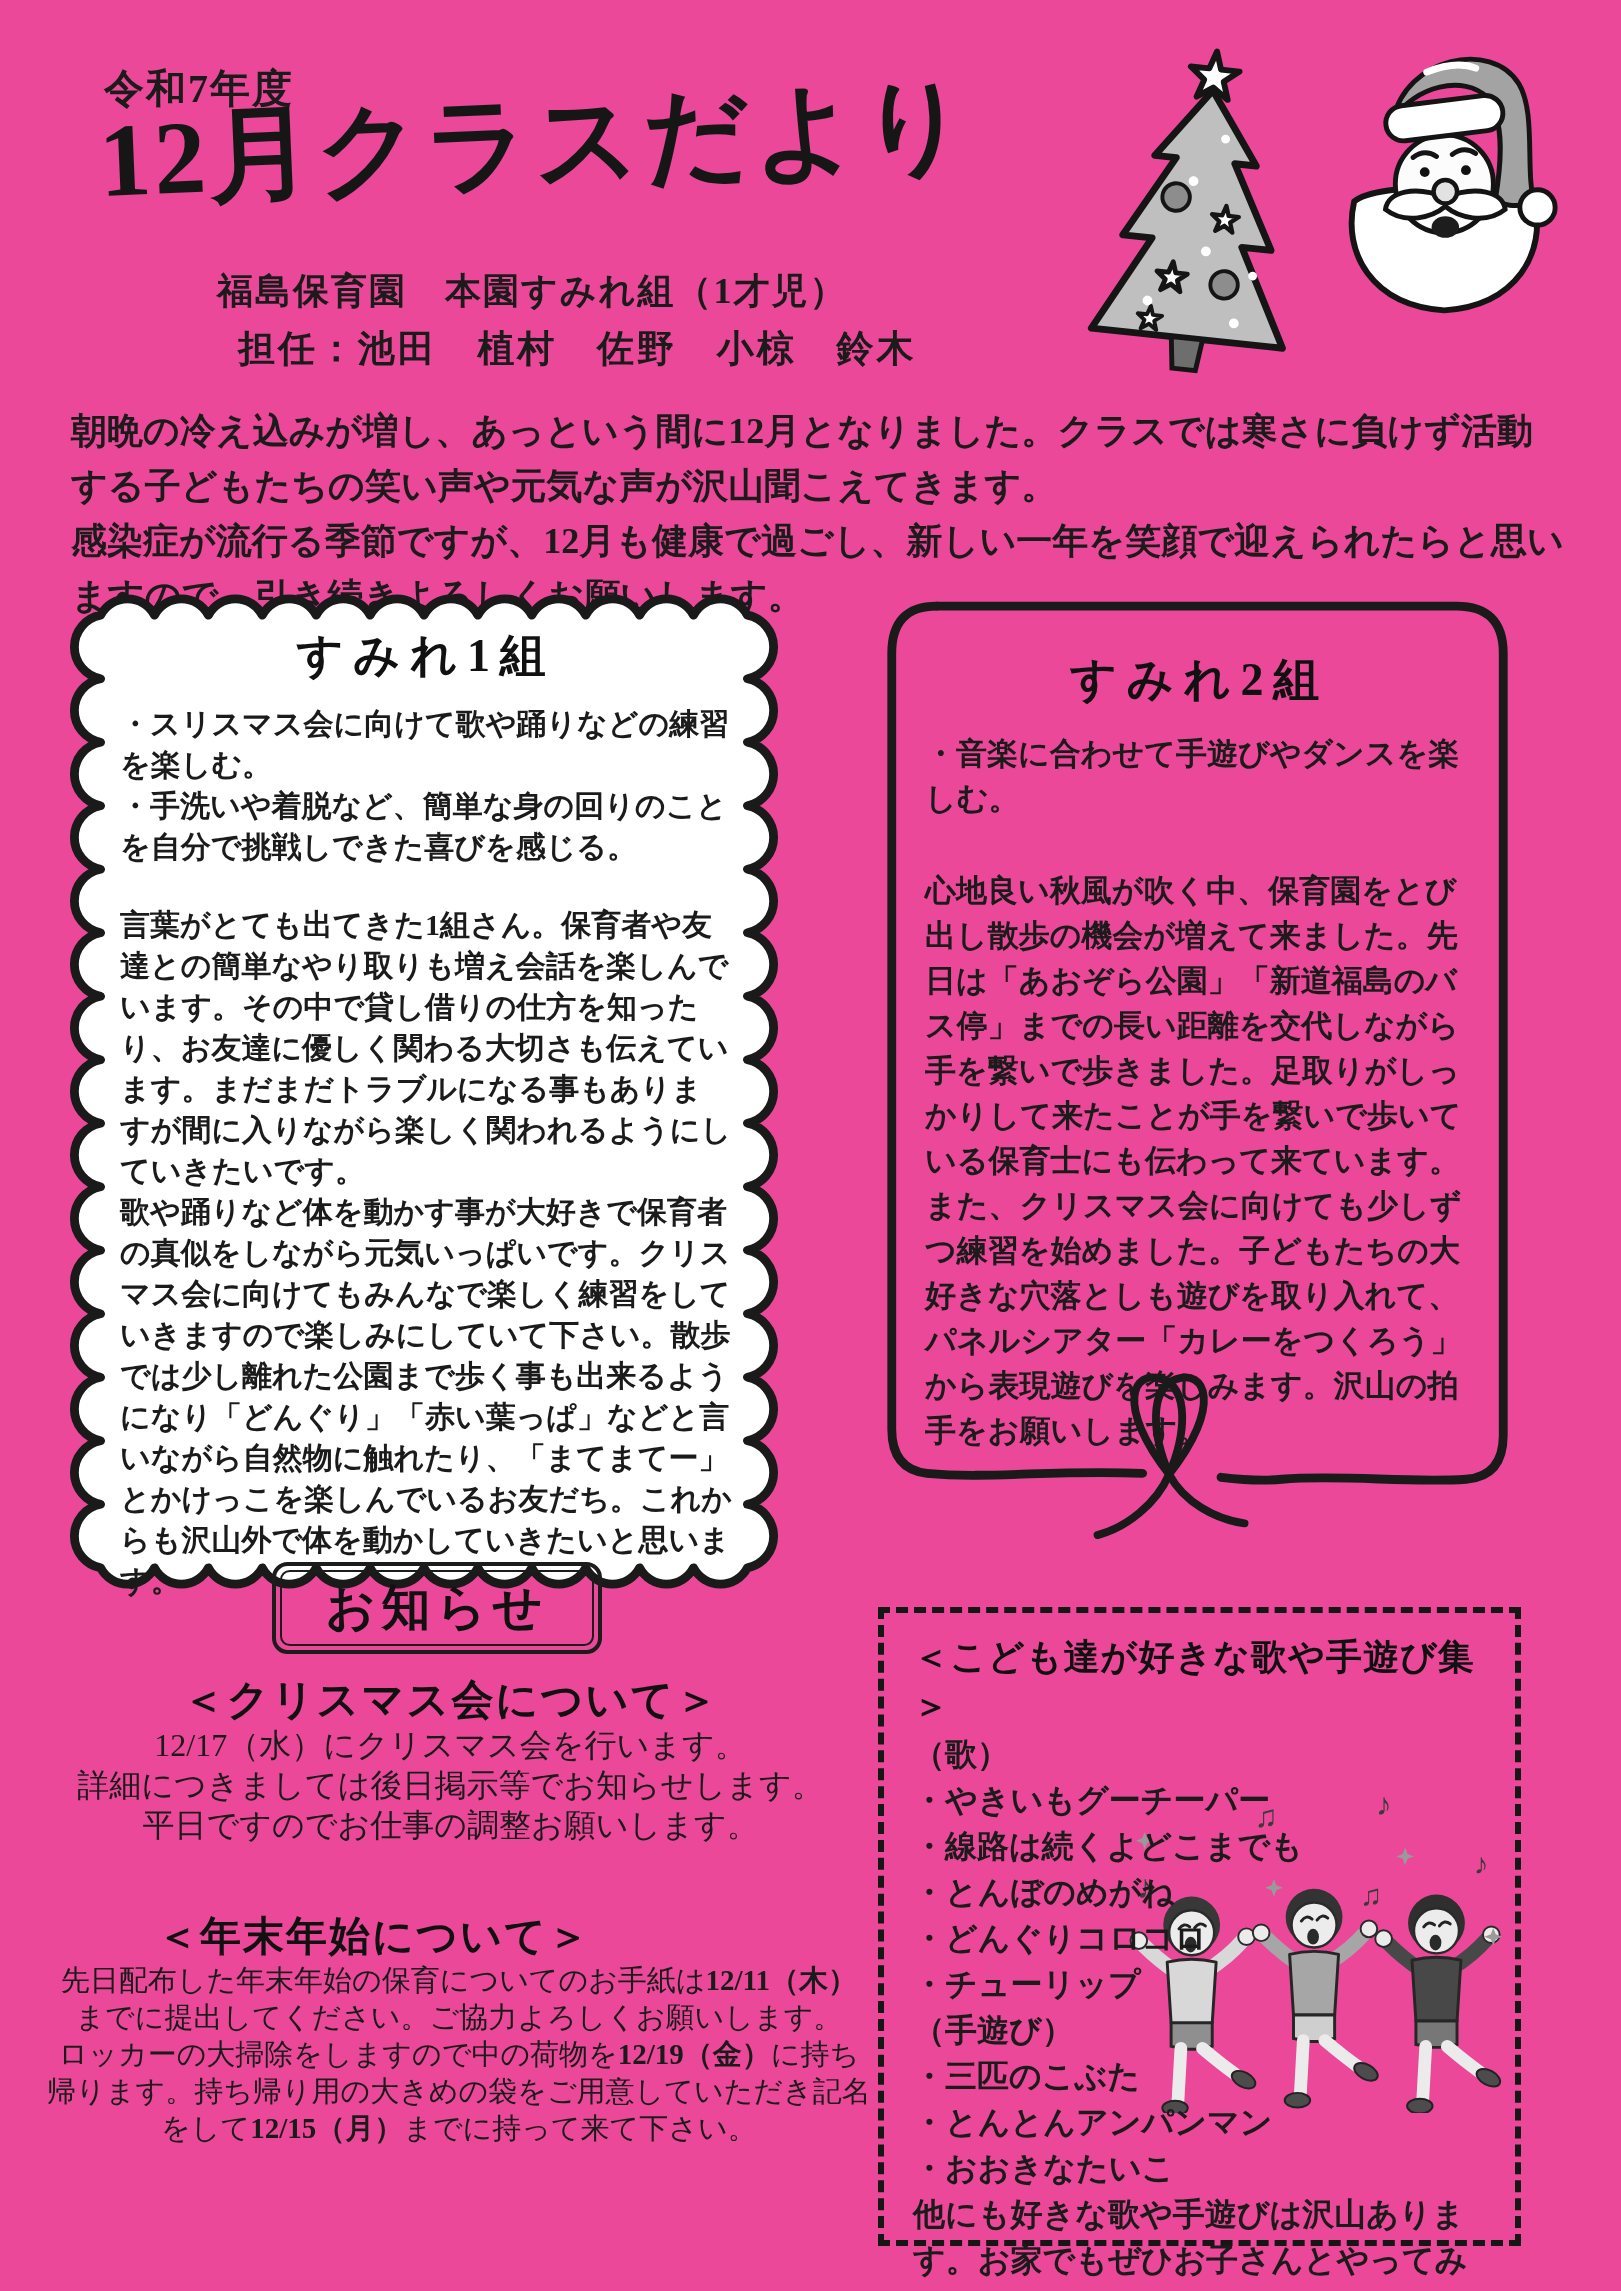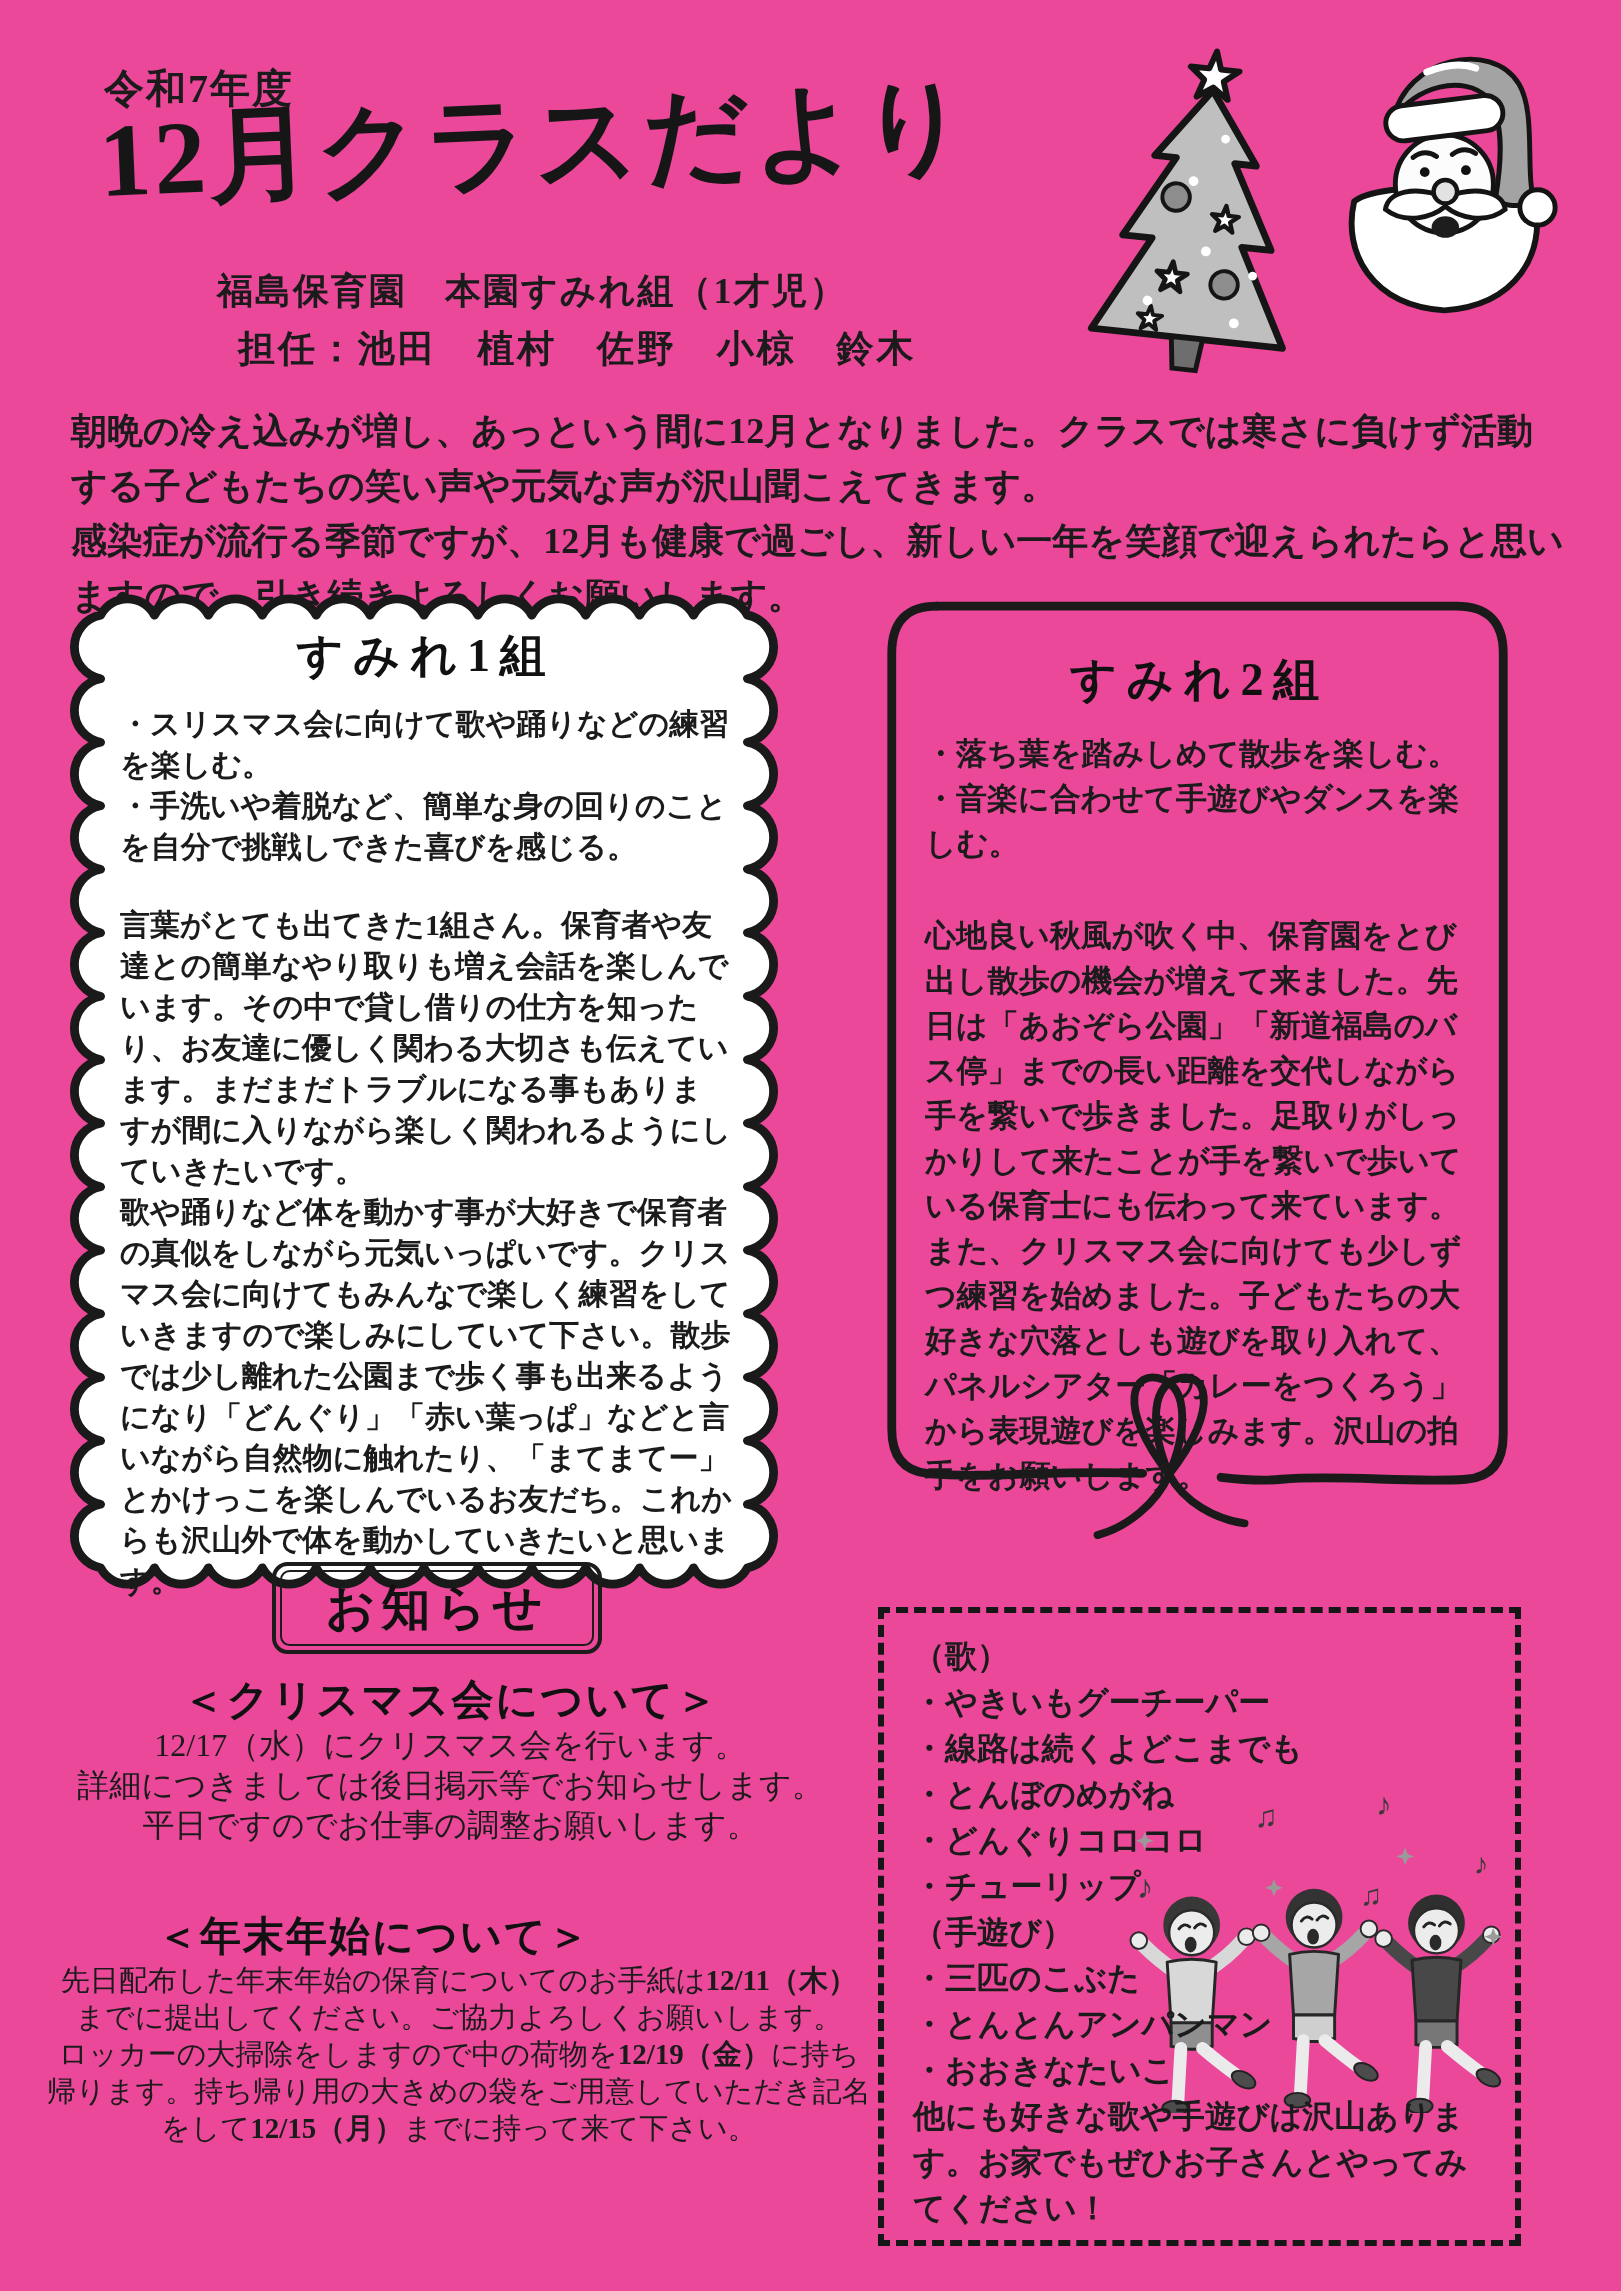--- a/index.html
+++ b/index.html
@@ -146,21 +146,20 @@
           <path d="M 295 898 C 240 828 258 790 288 801 C 316 811 312 858 295 898"></path>
           <path d="M 295 898 C 350 828 332 790 302 801 C 274 811 278 858 295 898"></path>
           <path d="M 295 898 C 282 928 252 952 222 960"></path>
           <path d="M 295 898 C 310 926 342 944 372 948"></path>
         </g>
       </g>
     </svg>
     <div class="c2content">
       <div class="box-title">すみれ2組</div>
       <div>
-          <div class="g2">・落ち葉を踏みしめて散歩を楽しむ。</div>
           <div class="g2">・音楽に合わせて手遊びやダンスを楽しむ。</div>
         </div>
       <div class="c2para">心地良い秋風が吹く中、保育園をとび出し散歩の機会が増えて来ました。先日は「あおぞら公園」「新道福島のバス停」までの長い距離を交代しながら手を繋いで歩きました。足取りがしっかりして来たことが手を繋いで歩いている保育士にも伝わって来ています。また、クリスマス会に向けても少しずつ練習を始めました。子どもたちの大好きな穴落としも遊びを取り入れて、パネルシアター「カレーをつくろう」から表現遊びを楽しみます。沢山の拍手をお願いします。</div>
     </div>
   </div>
 
   <div class="abs notice-box">
     <div class="notice-inner">
       <span class="notice-title">お知らせ</span>
     </div>
@@ -240,20 +239,21 @@
       <text x="8" y="120" font-size="34" fill="#3a3a3a">♪</text>
       <text x="128" y="48" font-size="32" fill="#3a3a3a">♫</text>
       <text x="252" y="36" font-size="32" fill="#3a3a3a">♪</text>
       <text x="236" y="128" font-size="30" fill="#3a3a3a">♫</text>
       <text x="352" y="96" font-size="30" fill="#3a3a3a">♪</text>
       <use href="#spark" transform="translate(16,62)" fill="#9a9a9a"></use>
       <use href="#spark" transform="translate(148,110)" fill="#9a9a9a"></use>
       <use href="#spark" transform="translate(282,78)" fill="#9a9a9a"></use>
       <use href="#spark" transform="translate(372,160)" fill="#9a9a9a"></use>
     </svg>
+    <div class="songs-heading">＜こども達が好きな歌や手遊び集＞</div>
     <div class="songs-label">（歌）</div>
     <div>
         <div class="song">・やきいもグーチーパー</div>
         <div class="song">・線路は続くよどこまでも</div>
         <div class="song">・とんぼのめがね</div>
         <div class="song">・どんぐりコロコロ</div>
         <div class="song">・チューリップ</div>
       </div>
     <div class="songs-label">（手遊び）</div>
     <div>

